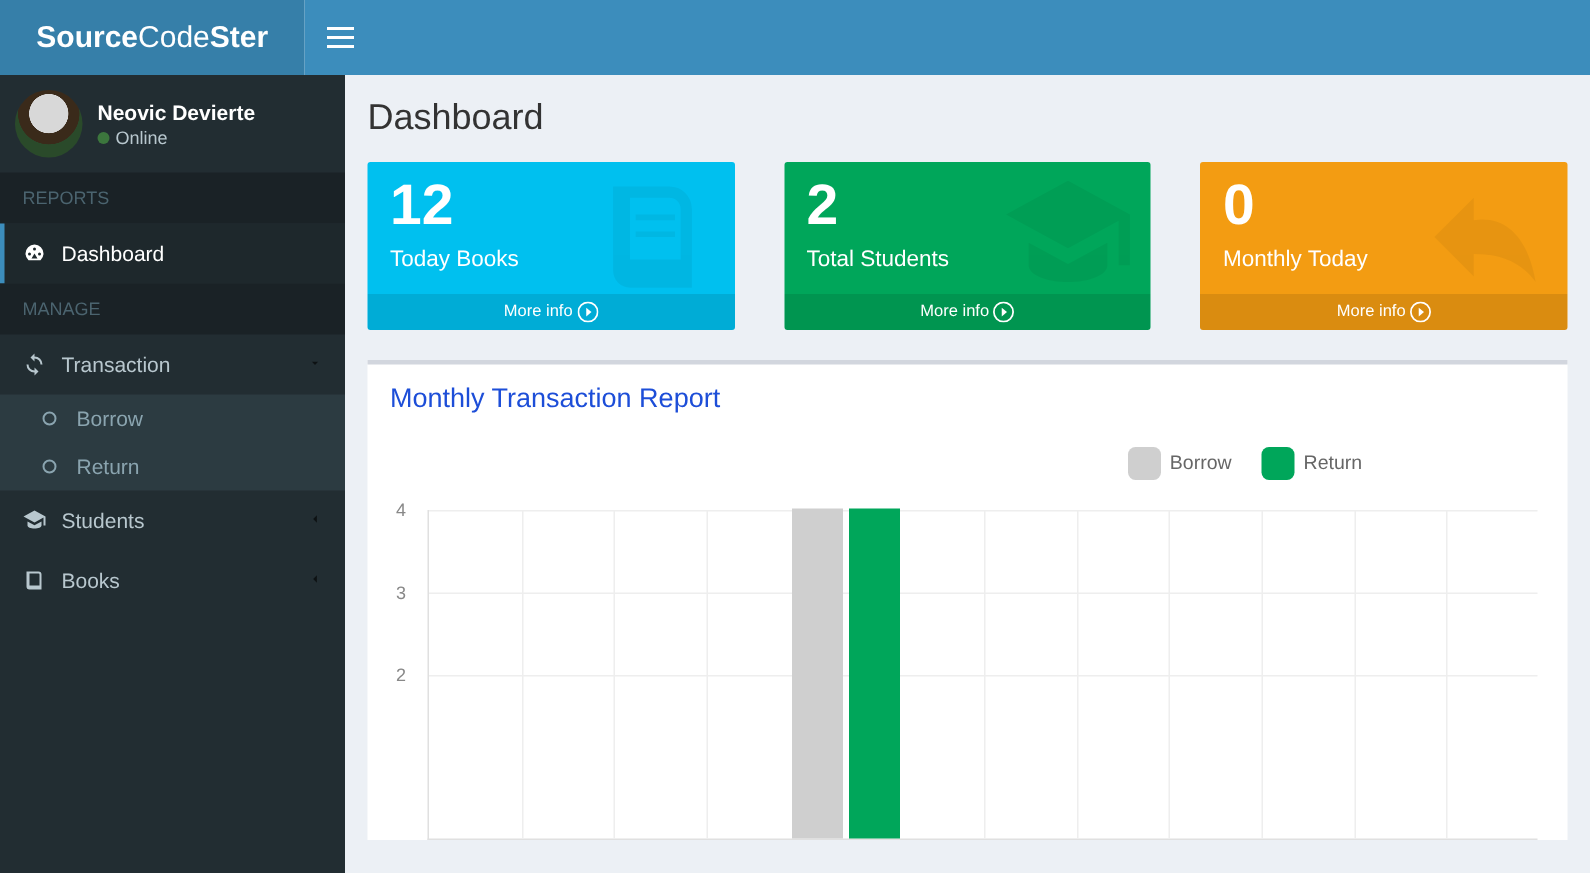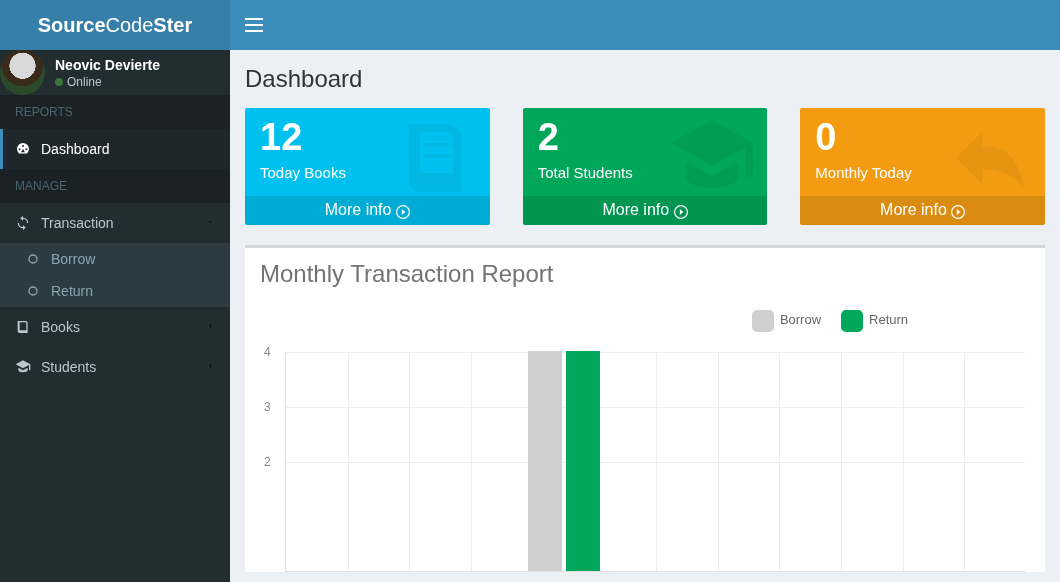--- a/index.html
+++ b/index.html
@@ -12,21 +12,21 @@
     height: 582px;
     overflow: hidden;
   }
   
   .header {
     display: flex;
     height: 50px;
     line-height: 50px;
   }
   .logo {
-    width: 230px;
+    width: 203px;
     background: #367fa9;
     color: #fff;
     font-size: 20px;
     text-align: center;
     font-weight: 400;
   }
   .logo b { font-weight: 700; }
   .navbar {
     flex: 1;
     background: #3c8dbc;
@@ -56,21 +56,21 @@
   .sidebar {
     width: 230px;
     background: #222d32;
     color: #b8c7ce;
     font-size: 14px;
     overflow: hidden;
   }
   .user-panel {
     display: flex;
     align-items: center;
-    padding: 0;
+    padding: 10px;
     gap: 10px;
   }
   .avatar {
     width: 45px; height: 45px;
     border-radius: 50%;
     background: radial-gradient(circle at 50% 35%, #d8d8d8 0 35%, #3a2a1a 36% 55%, #2a4a2a 56% 100%);
     flex-shrink: 0;
   }
   .user-info .name { color: #fff; font-weight: 600; }
   .user-info .status { font-size: 12px; color: #b8c7ce; margin-top: 2px; }
@@ -153,21 +153,21 @@
     overflow: hidden;
   }
   .small-box .inner { padding: 10px 15px 15px; position: relative; z-index: 2; }
   .small-box .num { font-size: 38px; font-weight: 700; line-height: 1; }
   .small-box .lbl { font-size: 15px; margin-top: 8px; }
   .small-box .footer {
     display: block;
     text-align: center;
     padding: 5px 0;
     background: rgba(0,0,0,.1);
-    font-size: 16px;
+    font-size: 11px;
     position: relative;
     z-index: 2;
   }
   .small-box .bg-icon {
     position: absolute;
     right: 10px;
     top: 5px;
     opacity: .25;
     z-index: 1;
   }
@@ -175,22 +175,22 @@
   .bg-aqua   { background: #00c0ef; }
   .bg-green  { background: #00a65a; }
   .bg-orange { background: #f39c12; }
 
   .chart-box {
     background: #fff;
     border-top: 3px solid #d2d6de;
   }
   .chart-box .box-header {
     padding: 12px 15px;
-    font-size: 24px;
-    color: #737373;
+    font-size: 18px;
+    color: #1d4ed8;
   }
   .chart-body {
     padding: 10px 20px 0 40px;
     position: relative;
   }
   .legend {
     display: flex;
     justify-content: center;
     gap: 20px;
     margin-bottom: 20px;
@@ -307,38 +307,38 @@
               <circle cx="12" cy="12" r="6" fill="none" stroke="currentColor" stroke-width="2"></circle>
             </svg>
         </span>
         <span>Return</span>
       </div>
     </div>
 
     <div class="nav-item">
       <span class="icon">
         <svg viewBox="0 0 24 24">
-            <path d="M4 3h12a3 3 0 013 3v15H7a3 3 0 01-3-3V3zm3 2v12h10V6a1 1 0 00-1-1H7z"></path>
-          </svg>
-      </span>
-      <span>Books</span>
+            <path d="M12 2L1 8l11 6 9-4.9V17h2V8L12 2zM5 13v4c0 1.7 3.1 3 7 3s7-1.3 7-3v-4l-7 3.8L5 13z"></path>
+          </svg>
+      </span>
+      <span>Students</span>
       <span class="chev">
         <svg viewBox="0 0 24 24" width="10" height="10">
             <path d="M15 6l-6 6 6 6z"></path>
           </svg>
       </span>
     </div>
 
     <div class="nav-item">
       <span class="icon">
         <svg viewBox="0 0 24 24">
-            <path d="M12 2L1 8l11 6 9-4.9V17h2V8L12 2zM5 13v4c0 1.7 3.1 3 7 3s7-1.3 7-3v-4l-7 3.8L5 13z"></path>
-          </svg>
-      </span>
-      <span>Students</span>
+            <path d="M4 3h12a3 3 0 013 3v15H7a3 3 0 01-3-3V3zm3 2v12h10V6a1 1 0 00-1-1H7z"></path>
+          </svg>
+      </span>
+      <span>Books</span>
       <span class="chev">
         <svg viewBox="0 0 24 24" width="10" height="10">
             <path d="M15 6l-6 6 6 6z"></path>
           </svg>
       </span>
     </div>
   </aside>
 
   <main class="content">
     <h1 class="page-title">Dashboard</h1>

